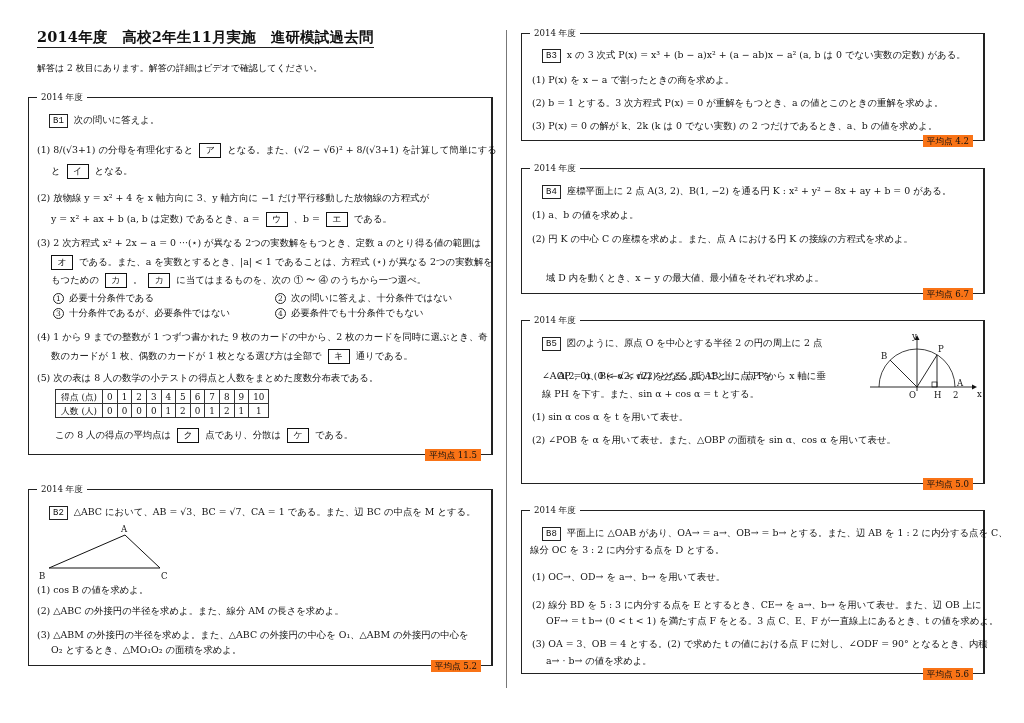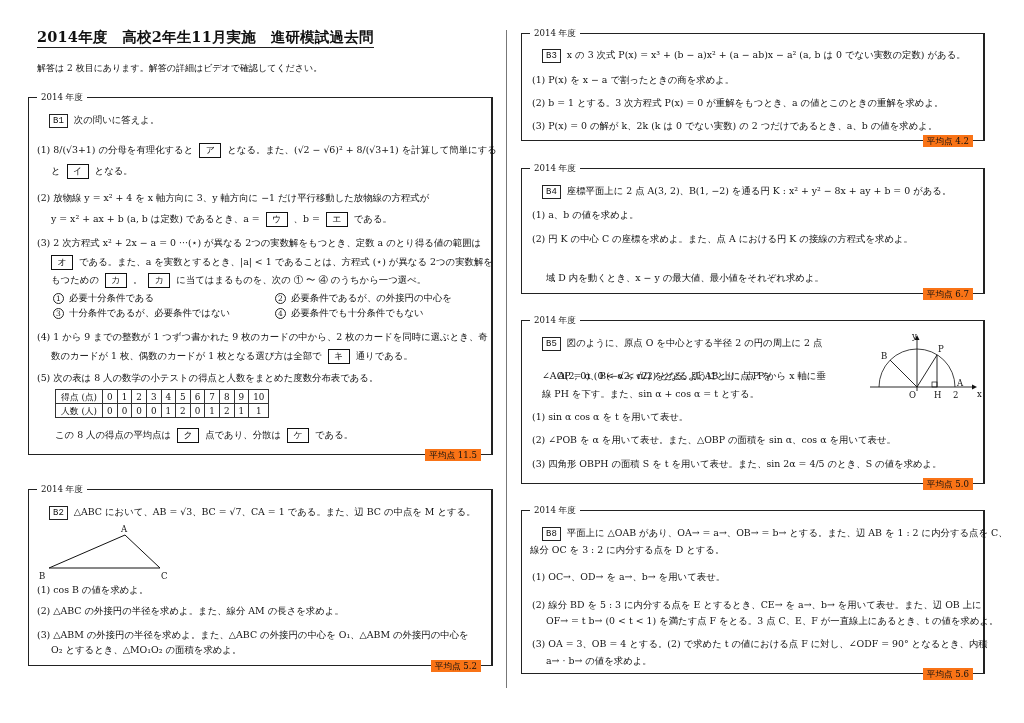--- a/index.html
+++ b/index.html
@@ -65,21 +65,21 @@
     <span>もつための</span>
     <span class="ans">カ</span>
     <span>。</span>
     <span class="ans">カ</span>
     <span>に当てはまるものを、次の ① 〜 ④ のうちから一つ選べ。</span>
   </div>
   <div class="line" style="left:24px; top:194px;">
     <span class="circ">1</span><span>必要十分条件である</span>
   </div>
   <div class="line" style="left:246px; top:194px;">
-    <span class="circ">2</span><span>必要条件であるが、の外接円の中心を</span>
+    <span class="circ">2</span><span>次の問いに答えよ、十分条件ではない</span>
   </div>
   <div class="line" style="left:24px; top:209px;">
     <span class="circ">3</span><span>十分条件であるが、必要条件ではない</span>
   </div>
   <div class="line" style="left:246px; top:209px;">
     <span class="circ">4</span><span>必要条件でも十分条件でもない</span>
   </div>
   <div class="line" style="left:8px; top:233px;">(4) 1 から 9 までの整数が 1 つずつ書かれた 9 枚のカードの中から、2 枚のカードを同時に選ぶとき、奇</div>
   <div class="line" style="left:22px; top:251px;">
     <span>数のカードが 1 枚、偶数のカードが 1 枚となる選び方は全部で</span>
@@ -192,21 +192,20 @@
     <text x="115" y="66">x</text>
     <text x="47" y="67">O</text>
     <text x="72" y="67">H</text>
     <text x="91" y="67">2</text>
     <text x="95" y="55">A</text>
     <text x="19" y="28">B</text>
     <text x="76" y="21">P</text>
   </svg>
   <div class="line" style="left:10px; top:90px;">(1) sin α cos α を t を用いて表せ。</div>
   <div class="line" style="left:10px; top:113px;">(2) ∠POB を α を用いて表せ。また、△OBP の面積を sin α、cos α を用いて表せ。</div>
-  <div class="line" style="left:10px; top:137px;">(3) 四角形 OBPH の面積 S を t を用いて表せ。また、sin 2α = 4/5 のとき、S の値を求めよ。</div>
   <span class="avg">平均点 5.0</span>
 </div>
 
 <div class="frame" style="left:521px; top:510px; width:464px; height:164px;">
   <span class="legend">2014 年度</span>
   <div class="line" style="left:20px; top:16px;">
     <span class="pid">B8</span><span>平面上に △OAB があり、OA→ = a→、OB→ = b→ とする。また、辺 AB を 1 : 2 に内分する点を C、</span>
   </div>
   <div class="line" style="left:8px; top:33px;">線分 OC を 3 : 2 に内分する点を D とする。</div>
   <div class="line" style="left:10px; top:60px;">(1) OC→、OD→ を a→、b→ を用いて表せ。</div>

